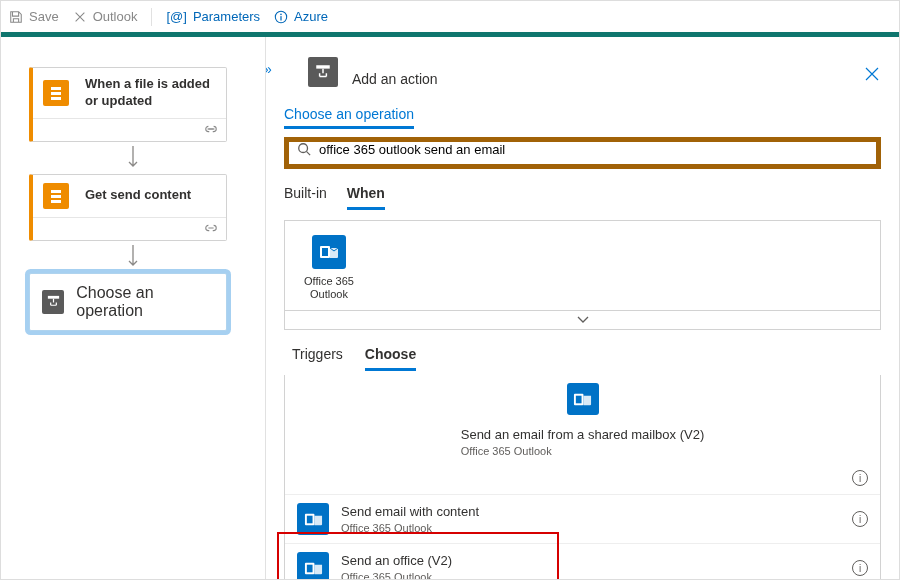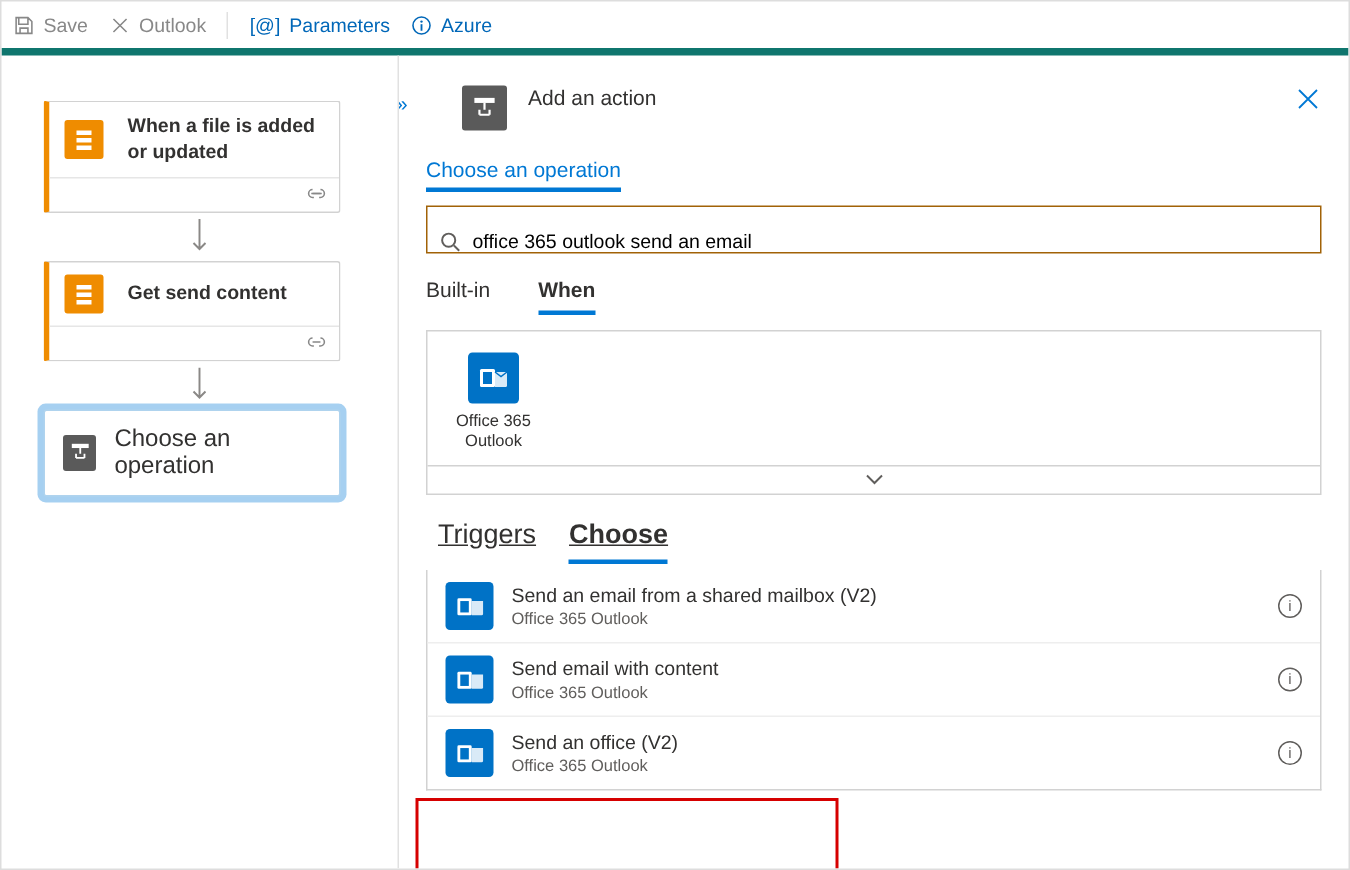--- a/index.html
+++ b/index.html
@@ -26,51 +26,51 @@
   .wf-card strong { font-weight: 600; font-size: 13px; line-height: 1.3; }
   .arrow { display:flex; flex-direction:column; align-items:center; color:#8a8886; margin:4px 0; }
   .arrow svg { width:14px; height:24px; }
 
   .choose-op { width:198px; border:1px solid #afd3ee; border-radius:2px; box-shadow:0 0 0 4px rgba(0,120,215,0.35); display:flex; align-items:center; padding:10px 12px; gap:12px; background:#fff;}
   .choose-op .ci { width:24px; height:24px; background:#5a5a5a; border-radius:2px; display:flex; align-items:center; justify-content:center;}
   .choose-op .ci svg{width:15px;height:15px;fill:#fff;}
 
   
   .collapse-handle { position:absolute; left:-2px; top:24px; color:#0078d4; font-size:14px; cursor:pointer;}
-  .panel-header { display:flex; align-items:flex-start; gap:14px; padding:0 6px 0 30px;}
+  .panel-header { display:flex; align-items:flex-end; gap:14px; padding:0 6px 0 30px;}
   .panel-header .pi { width:30px; height:30px; background:#5a5a5a; border-radius:2px; display:flex; align-items:center; justify-content:center;}
   .panel-header .pi svg{width:18px;height:18px;fill:#fff;}
   .panel-header h3{font-size:14px; font-weight:400;}
   .close-x { margin-left:auto; color:#0078d4; cursor:pointer;}
   .close-x svg{width:18px;height:18px;stroke:#0078d4;stroke-width:1.2;fill:none;}
   .sub-tab { margin:18px 0 14px 6px;}
   .sub-tab span{ font-size:14px; padding-bottom:4px; border-bottom:3px solid #0078d4; color:#0078d4;}
 
-  .search { display:flex; align-items:flex-end; border:1px solid #a16207; height:32px; margin:0 6px; padding:0 8px;}
+  .search { display:flex; align-items:flex-start; border:5px solid #a16207; height:32px; margin:0 6px; padding:0 8px;}
   .search svg{width:14px;height:14px;fill:none;stroke:#605e5c;stroke-width:1.5;}
   .search input{border:none; outline:none; flex:1; font-size:13px; padding:0 8px;}
 
-  .cat-tabs { display:flex; gap:32px; margin:16px 6px 10px 6px; font-size:14px;}
+  .cat-tabs { display:flex; gap:20px; margin:16px 6px 10px 6px; font-size:14px;}
   .cat-tabs span{padding-bottom:6px; color:#323130;}
   .cat-tabs span.active{ border-bottom:3px solid #0078d4; font-weight:600;}
 
   .conn-box { border:1px solid #d2d2d2; margin:0 6px; }
   .conn-grid { padding:14px 14px 10px 14px;}
   .conn-item { width:60px; text-align:center; font-size:11px; line-height:1.15; cursor:pointer;}
   .conn-item .cicon{ width:34px; height:34px; background:#0072c6; border-radius:3px; margin:0 auto 6px auto; display:flex; align-items:center; justify-content:center;}
   .conn-item .cicon svg{width:20px;height:20px;fill:#fff;}
   .expand-row{ border-top:1px solid #d2d2d2; text-align:center; padding:2px 0; cursor:pointer; font-size:12px; color:#605e5c;}
 
-  .act-tabs { display:flex; gap:22px; margin:16px 6px 4px 14px; font-size:18px;text-decoration:underline;}
+  .act-tabs { display:flex; gap:22px; margin:16px 6px 4px 14px; font-size:14px;}
   .act-tabs span{padding-bottom:6px;}
   .act-tabs span.active{ border-bottom:3px solid #0078d4; font-weight:600;}
 
   .actions-box { border:1px solid #d2d2d2; border-top:none; margin:0 6px;}
   .action-row{ display:flex; align-items:center; gap:12px; padding:8px 12px; border-top:1px solid #eee; cursor:pointer;}
-  .action-row:first-child{border-top:none;}
+  .action-row:first-child{border-top:none;flex-direction:column;}
   .a-icon{width:32px;height:32px;background:#0072c6;border-radius:3px;display:flex;align-items:center;justify-content:center;flex-shrink:0;}
   .a-icon svg{width:19px;height:19px;fill:#fff;}
   .a-text{font-size:13px;line-height:1.3;}
   .a-text .sub{font-size:11px;color:#605e5c;}
   .info-cir{margin-left:auto;width:16px;height:16px;border:1px solid #605e5c;border-radius:50%;font-size:10px;display:flex;align-items:center;justify-content:center;color:#605e5c;}
   .highlight-box{position:absolute; border:2px solid #d60000; pointer-events:none;}
 
   .link-ic{width:14px;height:10px;}
 </style>
 </head>

